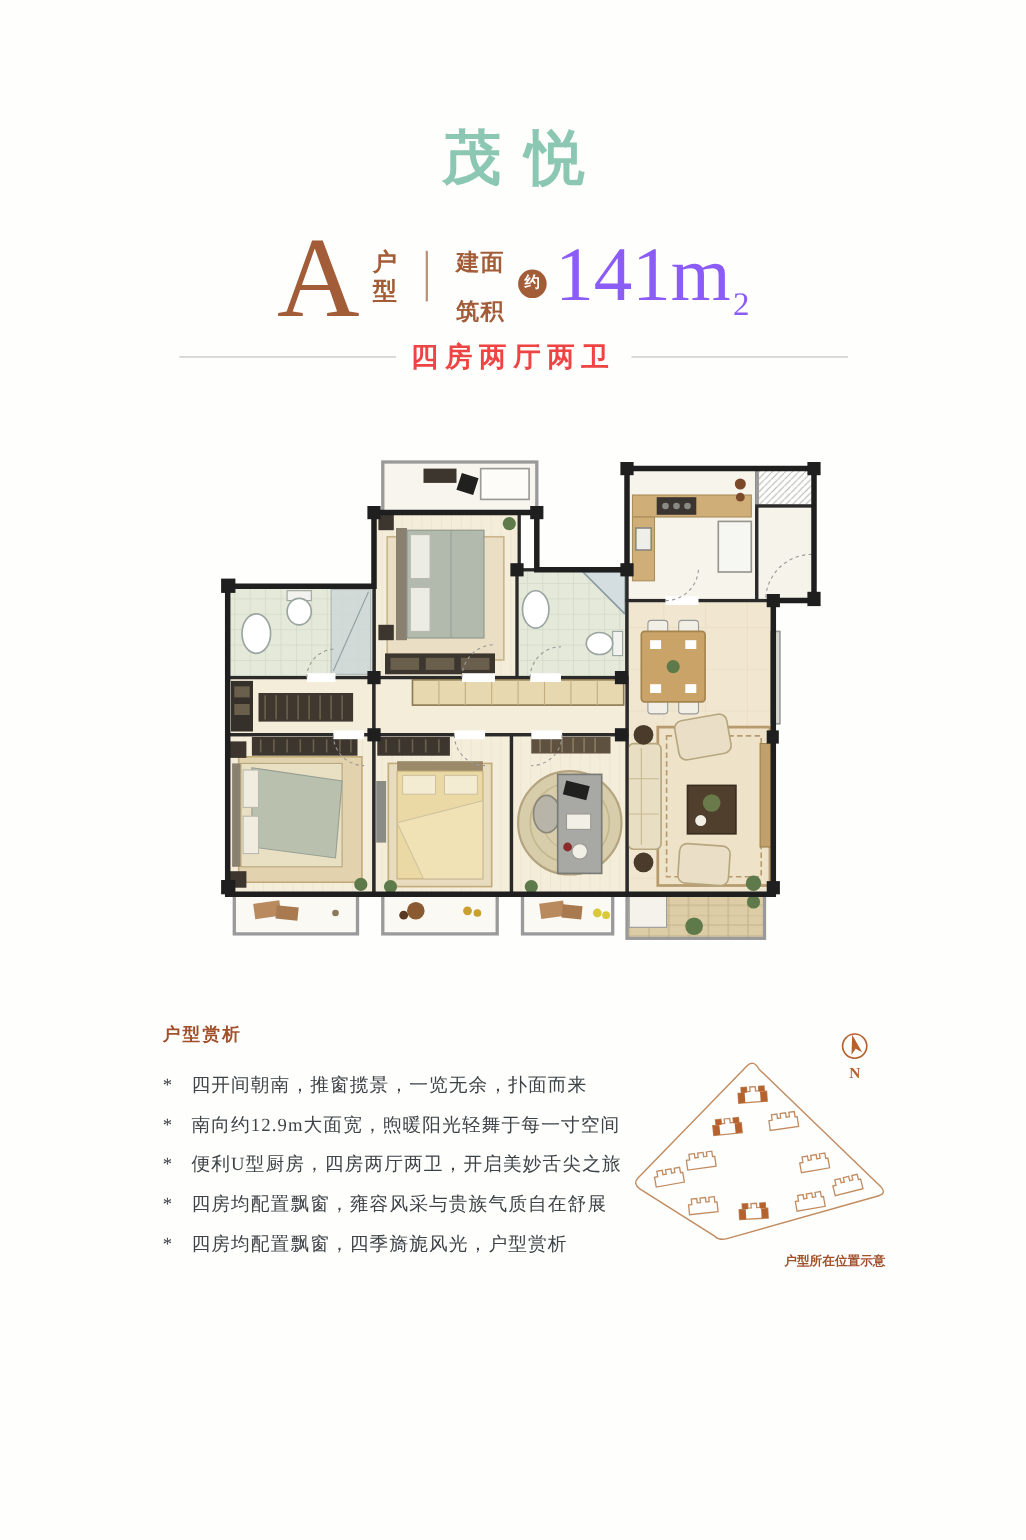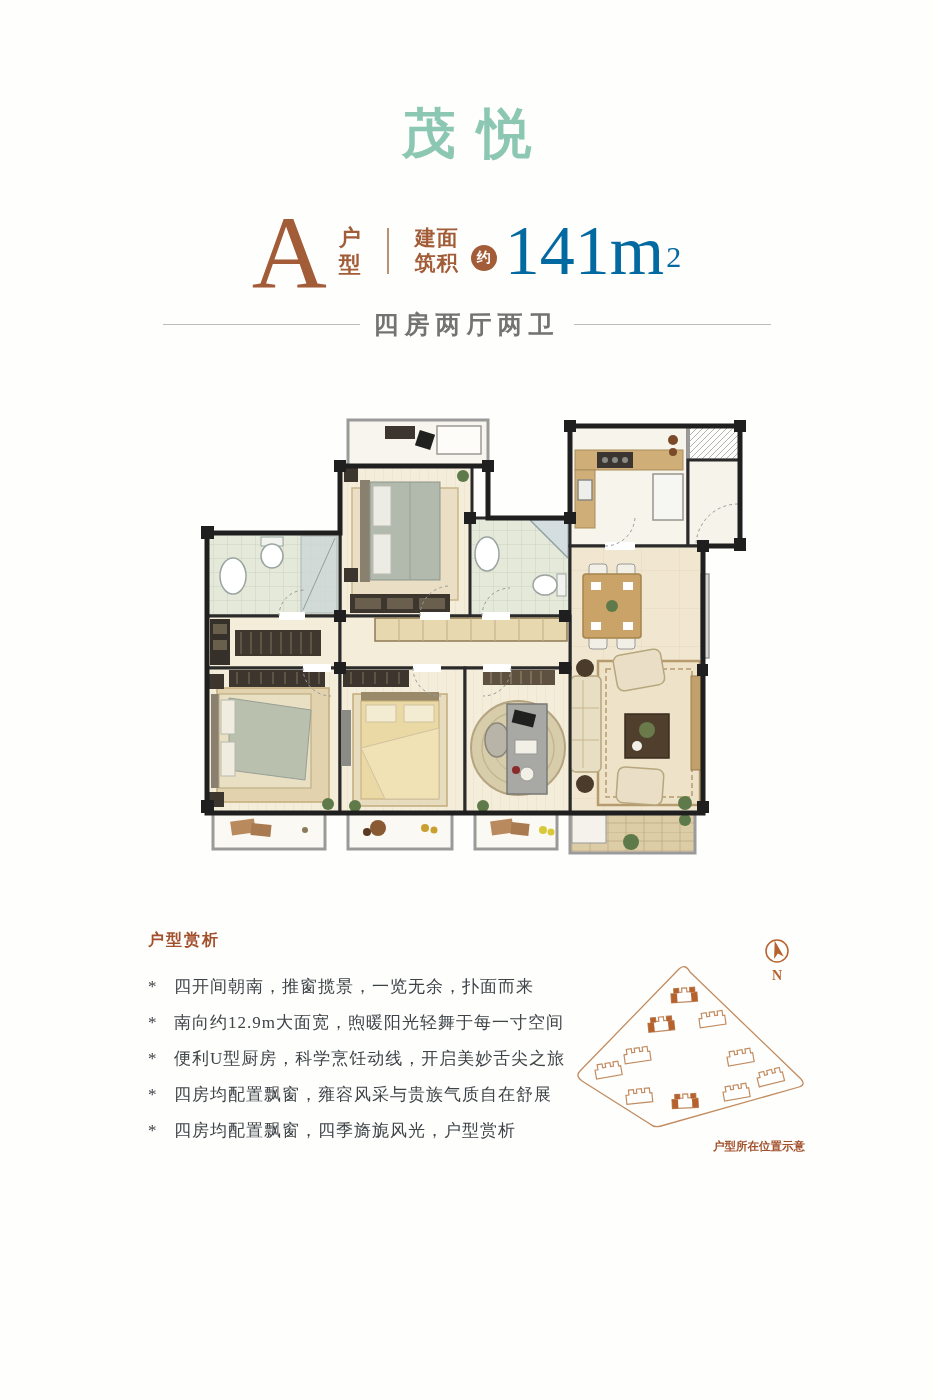--- a/index.html
+++ b/index.html
@@ -1,21 +1,21 @@
 <!DOCTYPE html>
 <html><head>
 <meta charset="utf-8">
 <style>
   * { margin:0; padding:0; box-sizing:border-box; }
   body { background:#ffffff; font-family:"Liberation Serif","DejaVu Serif",serif; }
   .page { position:relative; width:933px; height:1400px; background:#fefefd; overflow:hidden; margin:0 auto; }
 
   
   .project-title {
-    position:absolute; top:98px; left:0; width:100%;
+    position:absolute; top:108px; left:0; width:100%;
     text-align:center; font-size:54px; font-weight:bold;
     color:#8cc7b4; letter-spacing:22px; text-indent:22px;
   }
   .unit-row {
     position:absolute; top:196px; left:0; width:100%; height:110px;
     display:flex; justify-content:center; align-items:center;
   }
   .unit-letter {
     font-size:104px; line-height:0.85; color:#a25d38; font-weight:normal;
     transform:translateY(2px);
@@ -25,38 +25,38 @@
     margin-left:12px; gap:5px; color:#a25d38;
   }
   .unit-label-col span { font-size:22px; line-height:1; font-weight:bold; }
   .unit-divider {
     width:2px; height:46px; background:#b99072; margin:0 26px;
   }
   .area-label-col {
     display:flex; flex-direction:column; justify-content:center; gap:4px;
     color:#a25d38; font-weight:bold;
   }
-  .area-label-col span { font-size:21px; line-height:1; letter-spacing:1px; }
+  .area-label-col span { font-size:21px; line-height:1; letter-spacing:1px;margin-top:20px; }
   .approx-badge {
     width:26px; height:26px; border-radius:50%; background:#a25d38;
     color:#ffffff; font-size:14px; line-height:26px; text-align:center;
     margin:14px 8px 0 12px; flex:0 0 auto; font-weight:bold;
   }
-  .area-figure { font-size:70px; color:#0369a1; line-height:1; display:flex; align-items:center; }
+  .area-figure { font-size:70px; color:#8b5cf6; line-height:1; display:flex; align-items:flex-end; }
   .area-figure .unit-m { font-size:70px; }
   .area-figure sup { font-size:30px; line-height:1; transform:translateY(6px); margin-left:2px; }
 
   
   .layout-row {
     position:absolute; top:310px; left:0; width:100%; height:28px;
     display:flex; align-items:center; justify-content:center;
   }
   .layout-row .rule { width:197px; height:1px; background:#b9bdbc; }
   .layout-row .layout-text {
-    margin:0 14px; font-size:25px; color:#737373;
+    margin:0 14px; font-size:25px; color:#ef4444;
     letter-spacing:6px; font-weight:bold;
   }
 
   
   .floorplan-wrap { position:absolute; left:185px; top:418px; width:563px; height:438px; }
 
   
   .features { position:absolute; left:148px; top:930px; width:460px; }
   .features-heading { font-size:16px; font-weight:bold; color:#a2502c; letter-spacing:2px; }
   .features-list { list-style:none; margin-top:24px; }
@@ -363,21 +363,21 @@
       <li>
           <span class="mark">*</span>
           <span>四开间朝南，推窗揽景，一览无余，扑面而来</span>
         </li>
       <li>
           <span class="mark">*</span>
           <span>南向约12.9m大面宽，煦暖阳光轻舞于每一寸空间</span>
         </li>
       <li>
           <span class="mark">*</span>
-          <span>便利U型厨房，科学烹饪动线，开启美妙舌尖之旅</span>
+          <span>便利U型厨房，四房两厅两卫，开启美妙舌尖之旅</span>
         </li>
       <li>
           <span class="mark">*</span>
           <span>四房均配置飘窗，雍容风采与贵族气质自在舒展</span>
         </li>
       <li>
           <span class="mark">*</span>
           <span>四房均配置飘窗，四季旖旎风光，户型赏析</span>
         </li>
     </ul>

